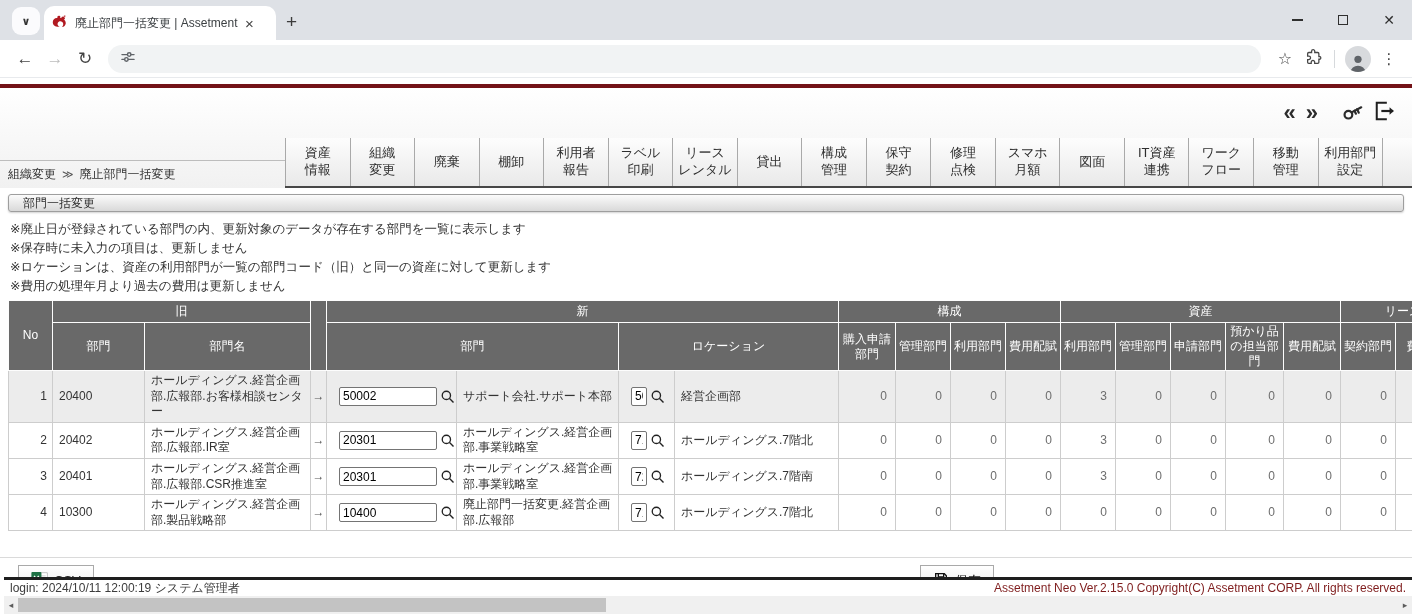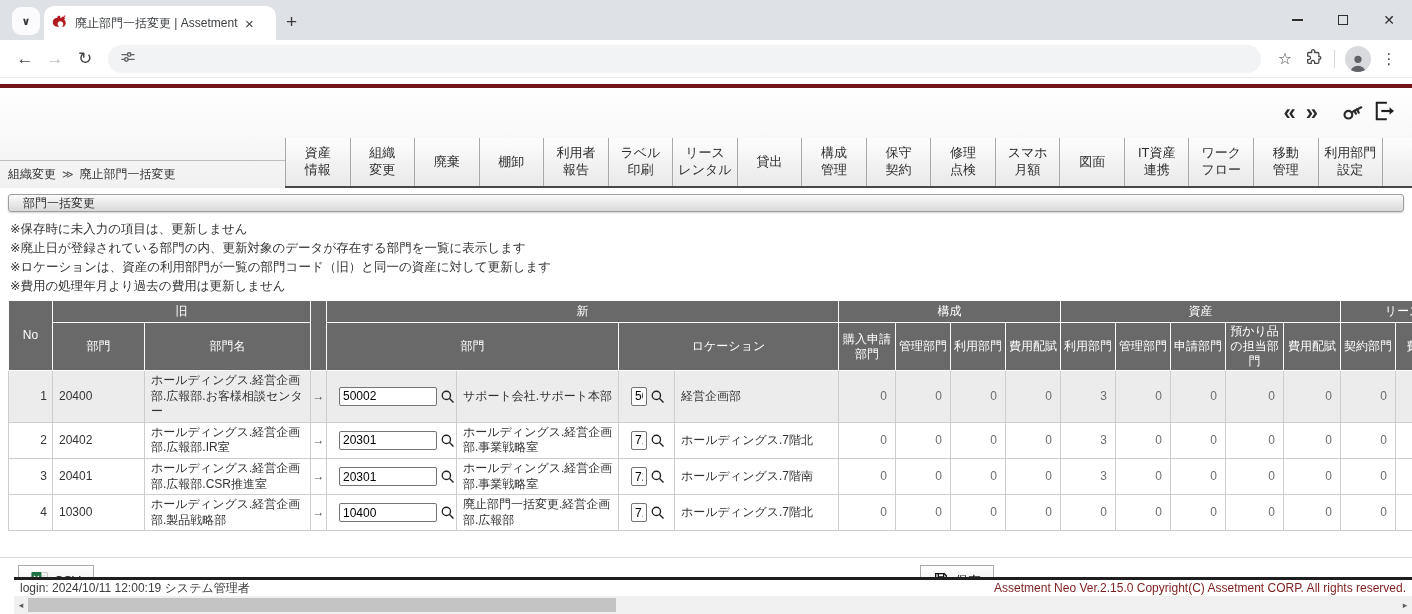--- a/index.html
+++ b/index.html
@@ -91,21 +91,21 @@
   .mag svg { display:block; }
 
   .action-bar { position:relative; margin-top:26px; border-top:1px solid #dadada; height:46px; padding-top:7px;}
   .btn { position:absolute; display:inline-flex; align-items:center; gap:6px; padding:5px 12px;
     border:1px solid #a9a9a9; background:linear-gradient(#ffffff,#e8e8e8);
     font-size:13px; color:#1a1a1a; cursor:pointer; font-family:inherit;}
   .btn-csv { left:18px; }
   .btn-save { left:920px; }
 
   
-  .bottom { position:absolute; left:14px; right:0; bottom:0; }
+  .bottom { position:absolute; left:4px; right:0; bottom:0; }
   .black-bar { height:3px; background:#1e1e1e; }
   .statusbar { height:16px; display:flex; justify-content:space-between; align-items:center;
     font-size:12px; padding:0 6px; color:#3c3c3c; background:#fff; }
   .statusbar .ver { color:#7f1d1d; }
   .hscroll { height:18px; background:#f0f0f0; position:relative; }
   .hthumb { position:absolute; left:14px; top:2px; height:14px; width:588px; background:#c3c3c3; cursor:pointer;}
   .harrow { position:absolute; top:0; width:14px; height:18px; display:flex; align-items:center;
     justify-content:center; color:#5c5c5c; font-size:9px; cursor:pointer;}
   .harrow.left{left:0;} .harrow.right{right:0;}
 </style>
@@ -224,22 +224,22 @@
 設定</div>
       <div class="nav-spacer"></div>
     </div>
 </div>
 
 <div class="section-bar">
   <span>部門一括変更</span>
 </div>
 
 <div class="notes">
+    <div class="note-line">※廃止日が登録されている部門の内、更新対象のデータが存在する部門を一覧に表示します</div>
     <div class="note-line">※保存時に未入力の項目は、更新しません</div>
-    <div class="note-line">※廃止日が登録されている部門の内、更新対象のデータが存在する部門を一覧に表示します</div>
     <div class="note-line">※ロケーションは、資産の利用部門が一覧の部門コード（旧）と同一の資産に対して更新します</div>
     <div class="note-line">※費用の処理年月より過去の費用は更新しません</div>
   </div>
 
 <div class="table-wrap">
 <table>
   <colgroup>
     <col style="width:44px">
         <col style="width:92px">
         <col style="width:166px">

